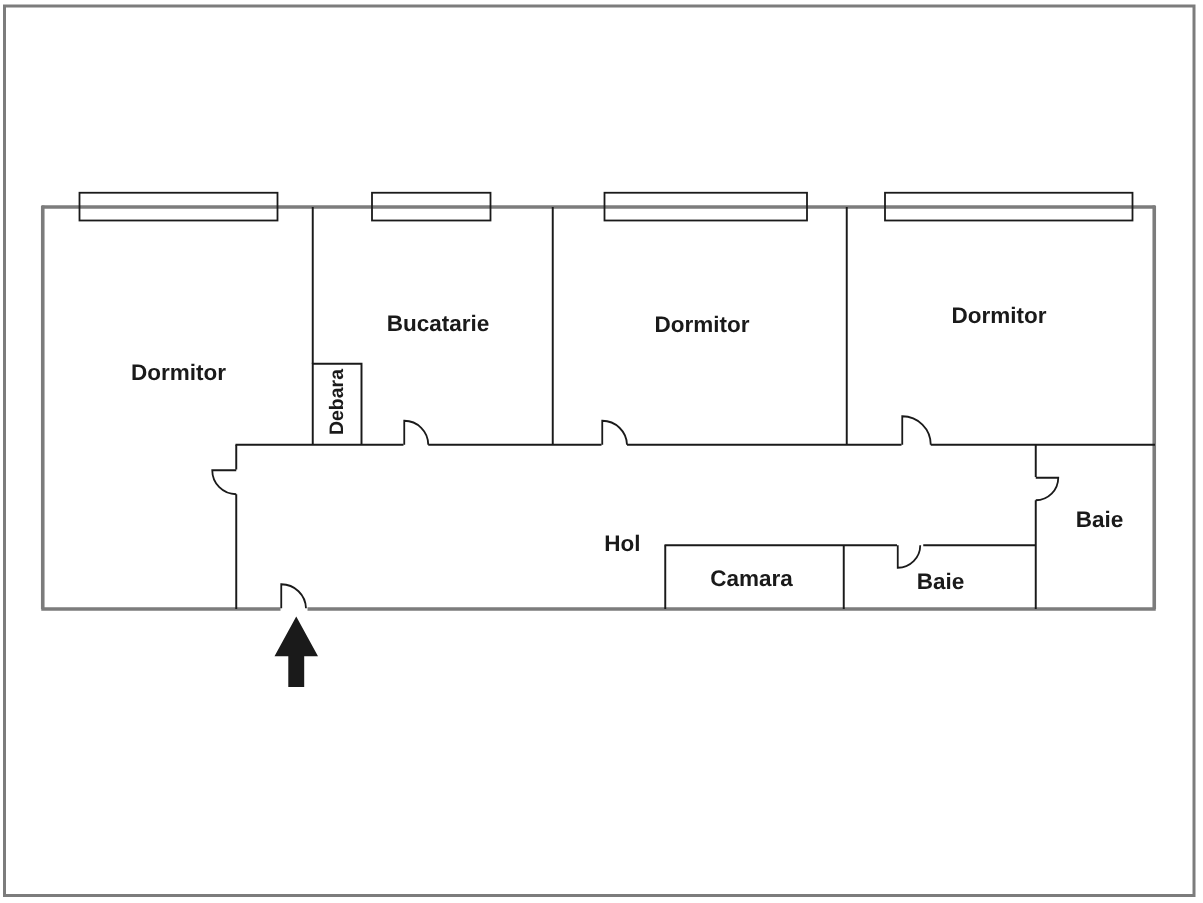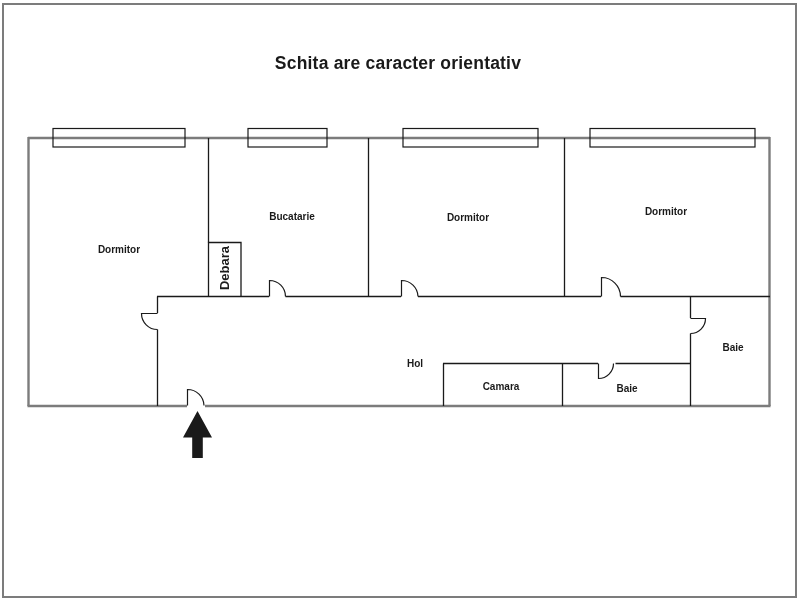--- a/index.html
+++ b/index.html
@@ -39,21 +39,21 @@
     width: 796px;
     text-align: center;
     font-size: 17.5px;
     font-weight: 600;
     color: #1a1a1a;
     letter-spacing: 0.2px;
   }
   .room-label {
     position: absolute;
     transform: translate(-50%, -50%);
-    font-size: 10px;
+    font-size: 15px;
     font-weight: 600;
     color: #1a1a1a;
     white-space: nowrap;
   }
   .room-label.vertical {
     transform: translate(-50%, -50%) rotate(-90deg);
     font-size: 13px;
   }
   .lbl-dormitor1 { left: 119px; top: 249px; }
   .lbl-bucatarie { left: 292px; top: 216px; }
@@ -65,21 +65,20 @@
   .lbl-baie1     { left: 627px; top: 388px; }
   .lbl-baie2     { left: 733px; top: 347px; }
 </style>
 </head>
 <body>
 
 <div class="canvas">
 
   <div class="outer-frame"></div>
 
-  <div class="title">Schita are caracter orientativ</div>
 
   <svg class="plan-svg" viewBox="0 0 802 602">
 
     <g stroke="#7c7c7c" stroke-width="2.4" fill="none">
       <path d="M28,138 H770"></path>
       <path d="M28.5,137 V406"></path>
       <path d="M769.5,137 V406"></path>
       <path d="M27.5,406 H187 M205,406 H770.5"></path>
     </g>
 

